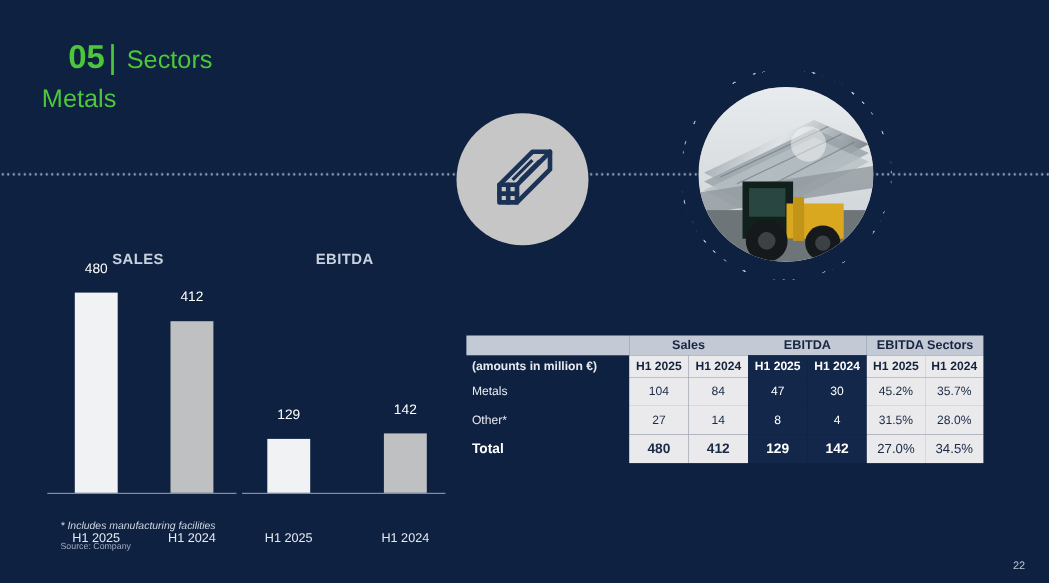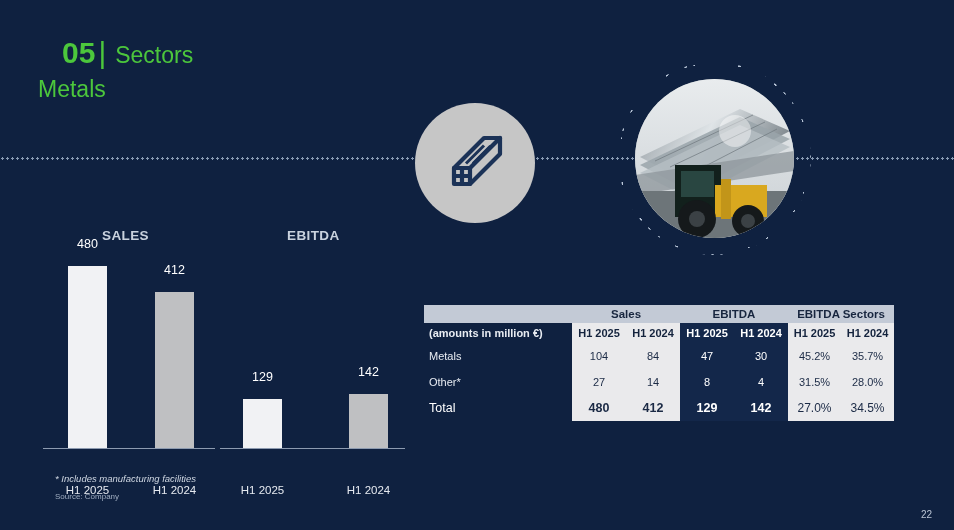--- a/index.html
+++ b/index.html
@@ -85,21 +85,21 @@
   .grp-band td{background:#c3cad6;color:#18263f;font-weight:bold;font-size:11.5px;text-align:center;height:18px;}
   .grp-band td.blank{background:#c3cad6;}
   .hdr td{height:20px;font-weight:bold;font-size:11px;text-align:center;margin-top:43px;}
   .lbl{text-align:left!important;padding-left:5px!important;color:#e8ecf2;}
   .rowh{height:26px;}
   .lightcell{background:#eaeaec;color:#1b2a45;text-align:center;}
   .darkcell{background:#13274a;color:#ffffff;text-align:center;}
   .hdr .lightcell{background:#eaeaec;color:#14233d;}
   .hdr .darkcell{background:#13274a;color:#ffffff;}
   .totalrow td{font-weight:bold;font-size:12.5px;}
-  .totalrow td.lbl{font-weight:normal;font-size:12.5px;color:#ffffff;}
+  .totalrow td.lbl{font-weight:bold;font-size:12.5px;color:#ffffff;}
   .totalrow td.margin-cell{font-weight:normal;font-size:12px;}
 
   .pageno{position:absolute;right:22px;bottom:10px;font-size:10px;color:#b9c4d4;}
 </style>
 </head>
 <body>
 
 <div class="slide">
 
   <div class="title-block">

